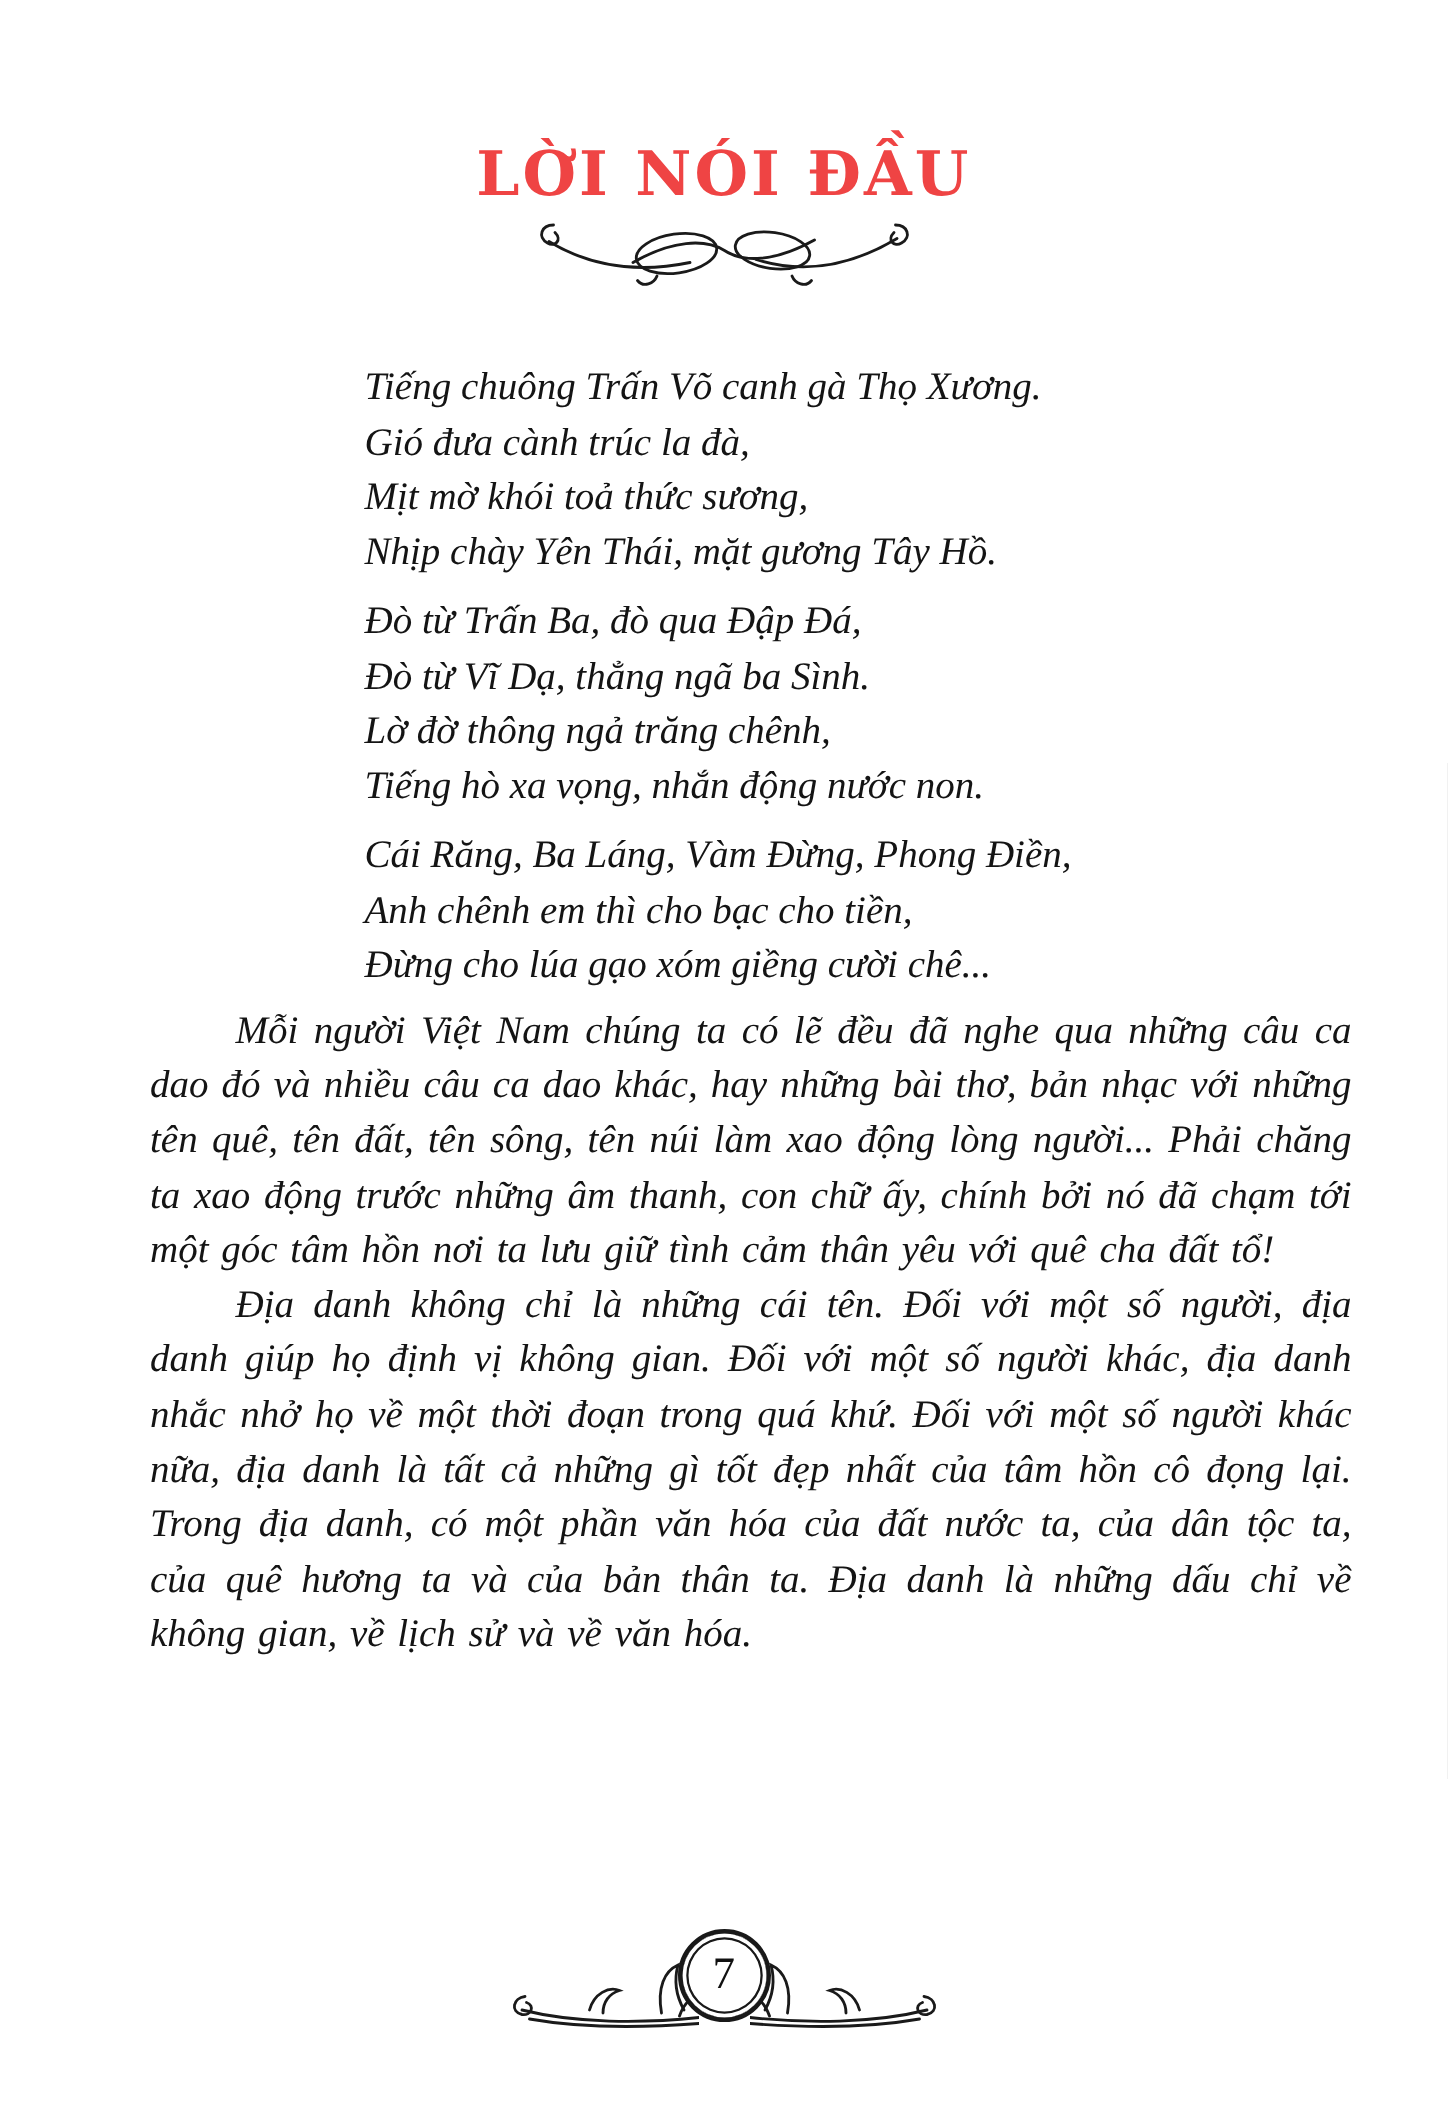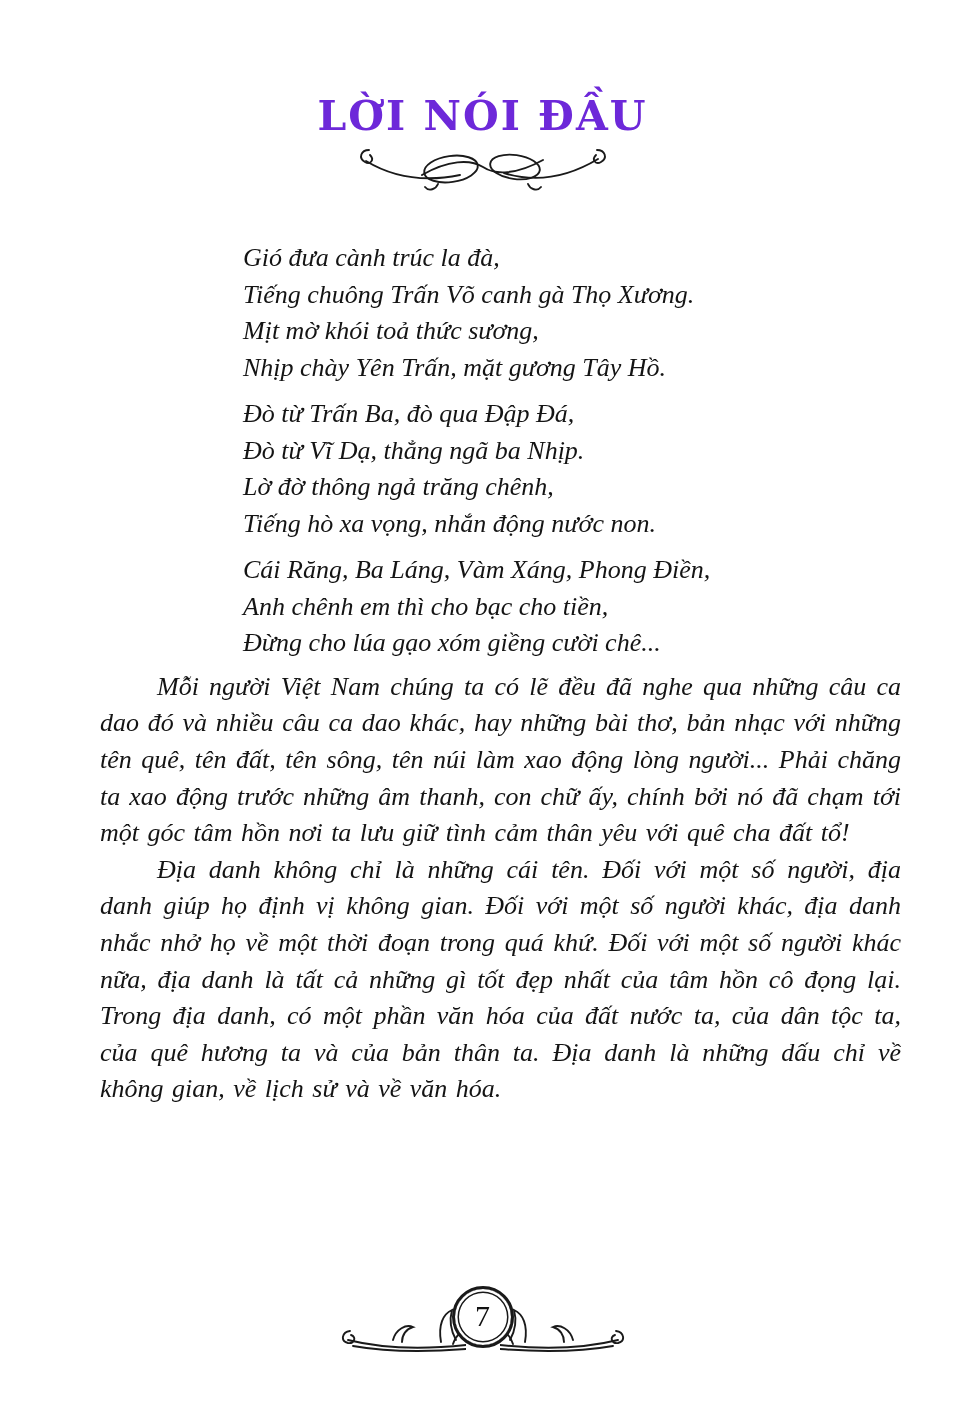--- a/index.html
+++ b/index.html
@@ -15,21 +15,21 @@
     font-family: "Liberation Serif", serif;
   }
   .title {
     margin-top: 94px;
     text-align: center;
     font-family: "DejaVu Serif", serif;
     font-weight: 700;
     font-size: 41px;
     line-height: 1.08;
     letter-spacing: 2px;
-    color: #6d28d9;
+    color: #ef4444;
   }
   .ornament-top {
     width: 100%;
     text-align: center;
     margin-top: 2px;
     height: 54px;
   }
   .poem {
     margin: 46px 0 0 243px;
     font-style: italic;
@@ -99,33 +99,33 @@
         <path d="M152 33 c 32 10 64 4 94 -14"></path>
         <path d="M245 10 c 8 0 11 8 4 12 c -5 3 -10 -2 -5 -7"></path>
         <path d="M86 44 c -2 5 -9 8 -13 3"></path>
         <path d="M176 44 c 2 5 9 8 13 3"></path>
       </g>
     </svg>
   </div>
 
   <div class="poem">
     <div class="stanza">
+      <div class="poem-line">Tiếng chuông Trấn Võ canh gà Thọ Xương.</div>
       <div class="poem-line">Gió đưa cành trúc la đà,</div>
-      <div class="poem-line">Tiếng chuông Trấn Võ canh gà Thọ Xương.</div>
       <div class="poem-line">Mịt mờ khói toả thức sương,</div>
-      <div class="poem-line">Nhịp chày Yên Trấn, mặt gương Tây Hồ.</div>
+      <div class="poem-line">Nhịp chày Yên Thái, mặt gương Tây Hồ.</div>
     </div>
     <div class="stanza">
       <div class="poem-line">Đò từ Trấn Ba, đò qua Đập Đá,</div>
-      <div class="poem-line">Đò từ Vĩ Dạ, thẳng ngã ba Nhịp.</div>
+      <div class="poem-line">Đò từ Vĩ Dạ, thẳng ngã ba Sình.</div>
       <div class="poem-line">Lờ đờ thông ngả trăng chênh,</div>
       <div class="poem-line">Tiếng hò xa vọng, nhắn động nước non.</div>
     </div>
     <div class="stanza">
-      <div class="poem-line">Cái Răng, Ba Láng, Vàm Xáng, Phong Điền,</div>
+      <div class="poem-line">Cái Răng, Ba Láng, Vàm Đừng, Phong Điền,</div>
       <div class="poem-line">Anh chênh em thì cho bạc cho tiền,</div>
       <div class="poem-line">Đừng cho lúa gạo xóm giềng cười chê...</div>
     </div>
   </div>
 
   <div class="paragraphs">
     <p class="para">Mỗi người Việt Nam chúng ta có lẽ đều đã nghe qua những câu ca dao đó và nhiều câu ca dao khác, hay những bài thơ, bản nhạc với những tên quê, tên đất, tên sông, tên núi làm xao động lòng người... Phải chăng ta xao động trước những âm thanh, con chữ ấy, chính bởi nó đã chạm tới một góc tâm hồn nơi ta lưu giữ tình cảm thân yêu với quê cha đất tổ!</p>
     <p class="para">Địa danh không chỉ là những cái tên. Đối với một số người, địa danh giúp họ định vị không gian. Đối với một số người khác, địa danh nhắc nhở họ về một thời đoạn trong quá khứ. Đối với một số người khác nữa, địa danh là tất cả những gì tốt đẹp nhất của tâm hồn cô đọng lại. Trong địa danh, có một phần văn hóa của đất nước ta, của dân tộc ta, của quê hương ta và của bản thân ta. Địa danh là những dấu chỉ về không gian, về lịch sử và về văn hóa.</p>
   </div>
 

